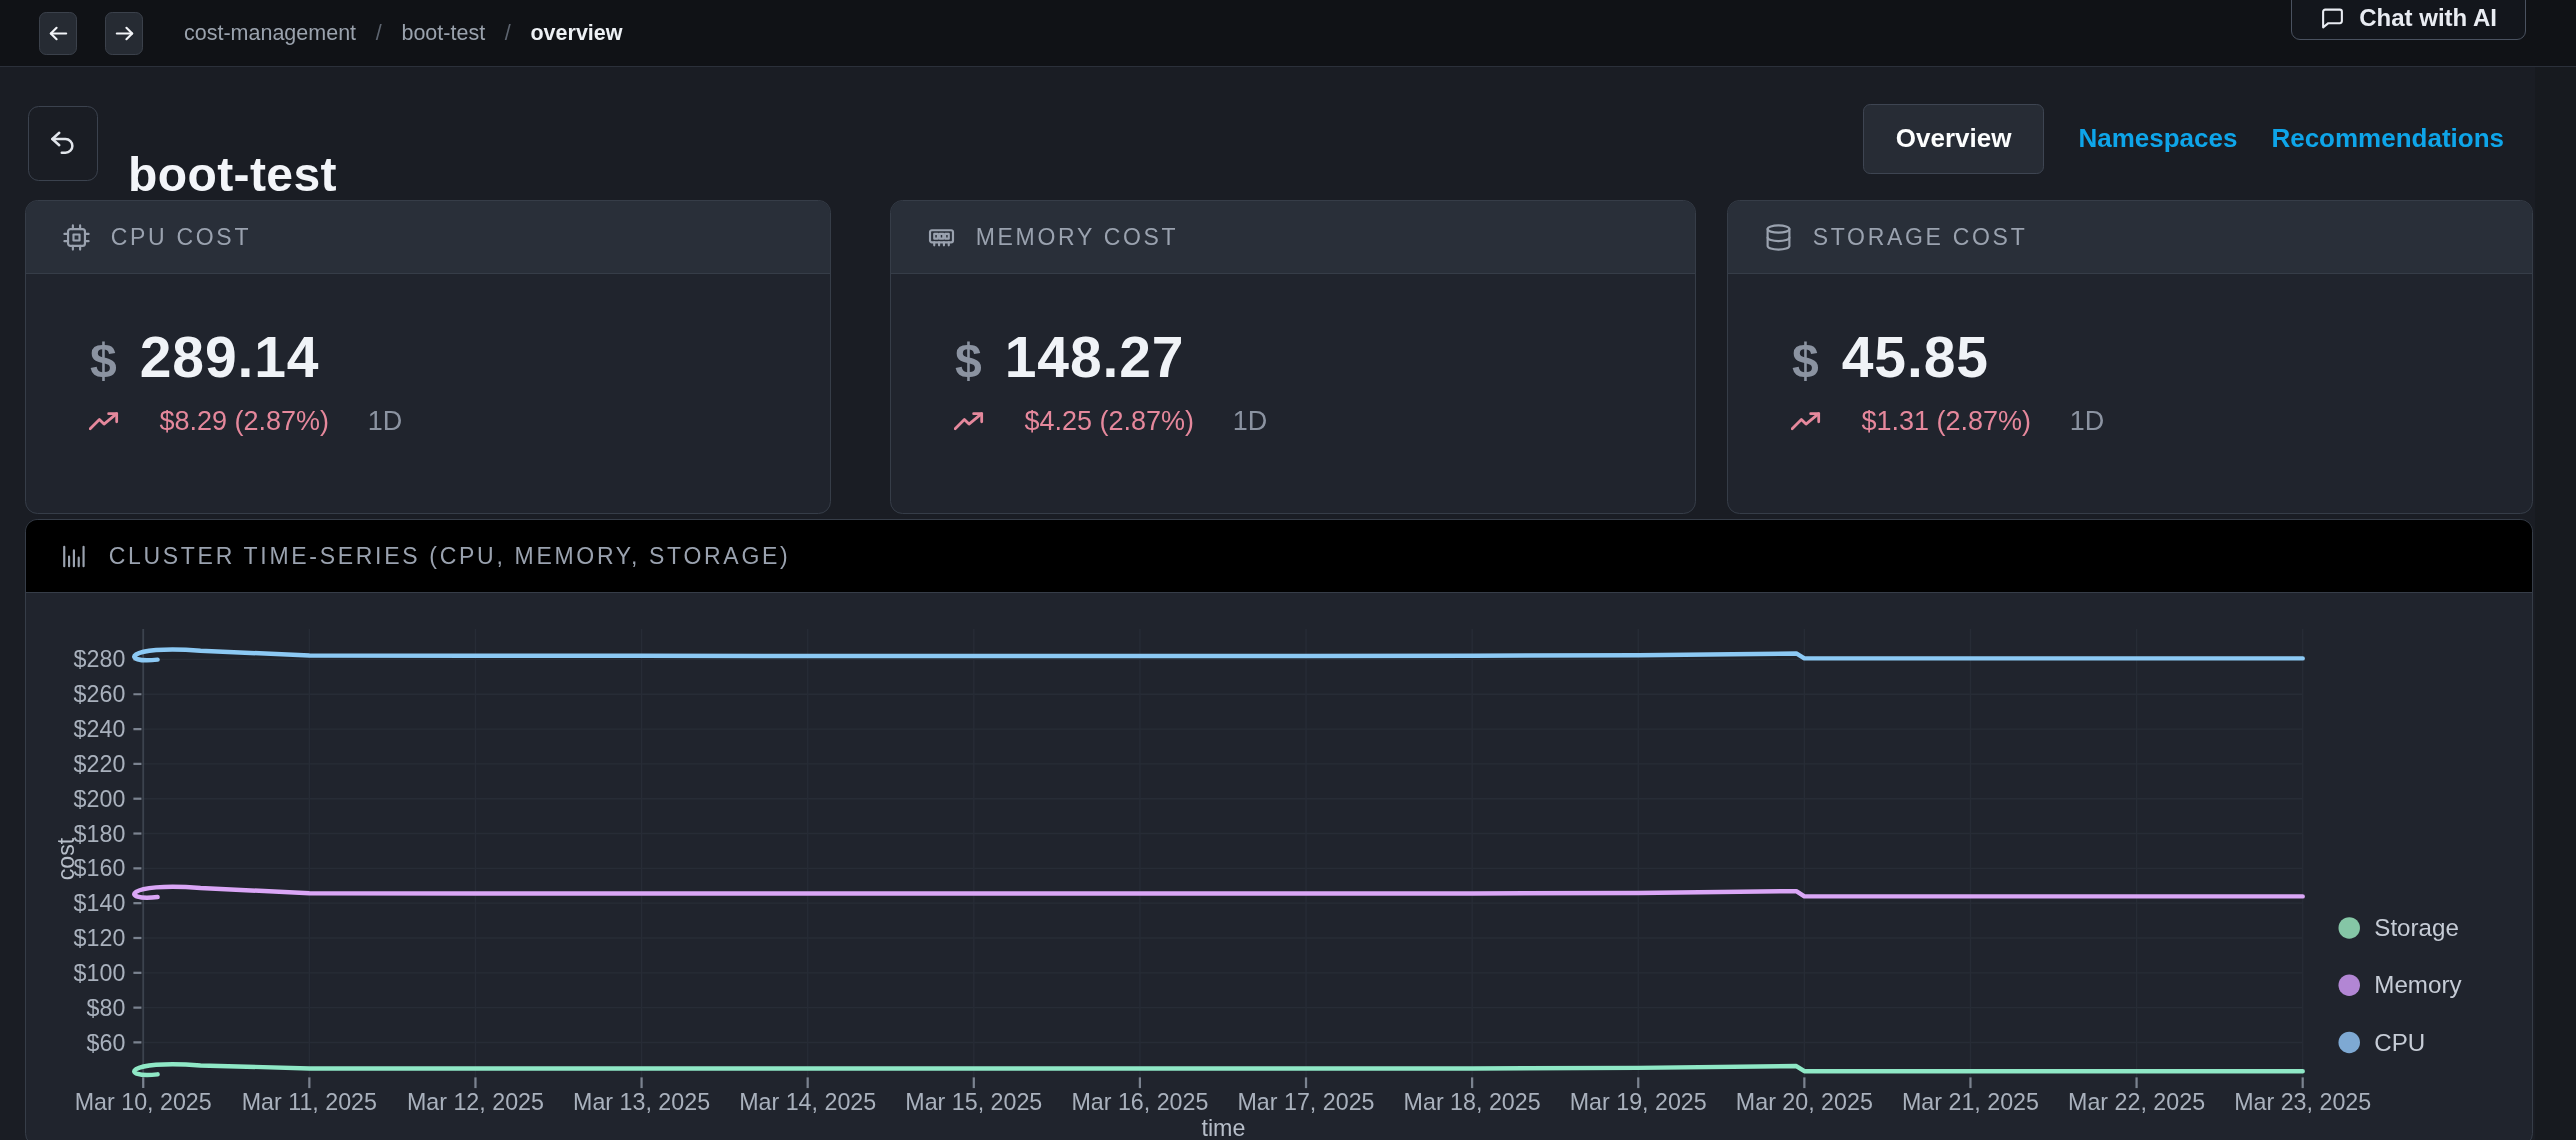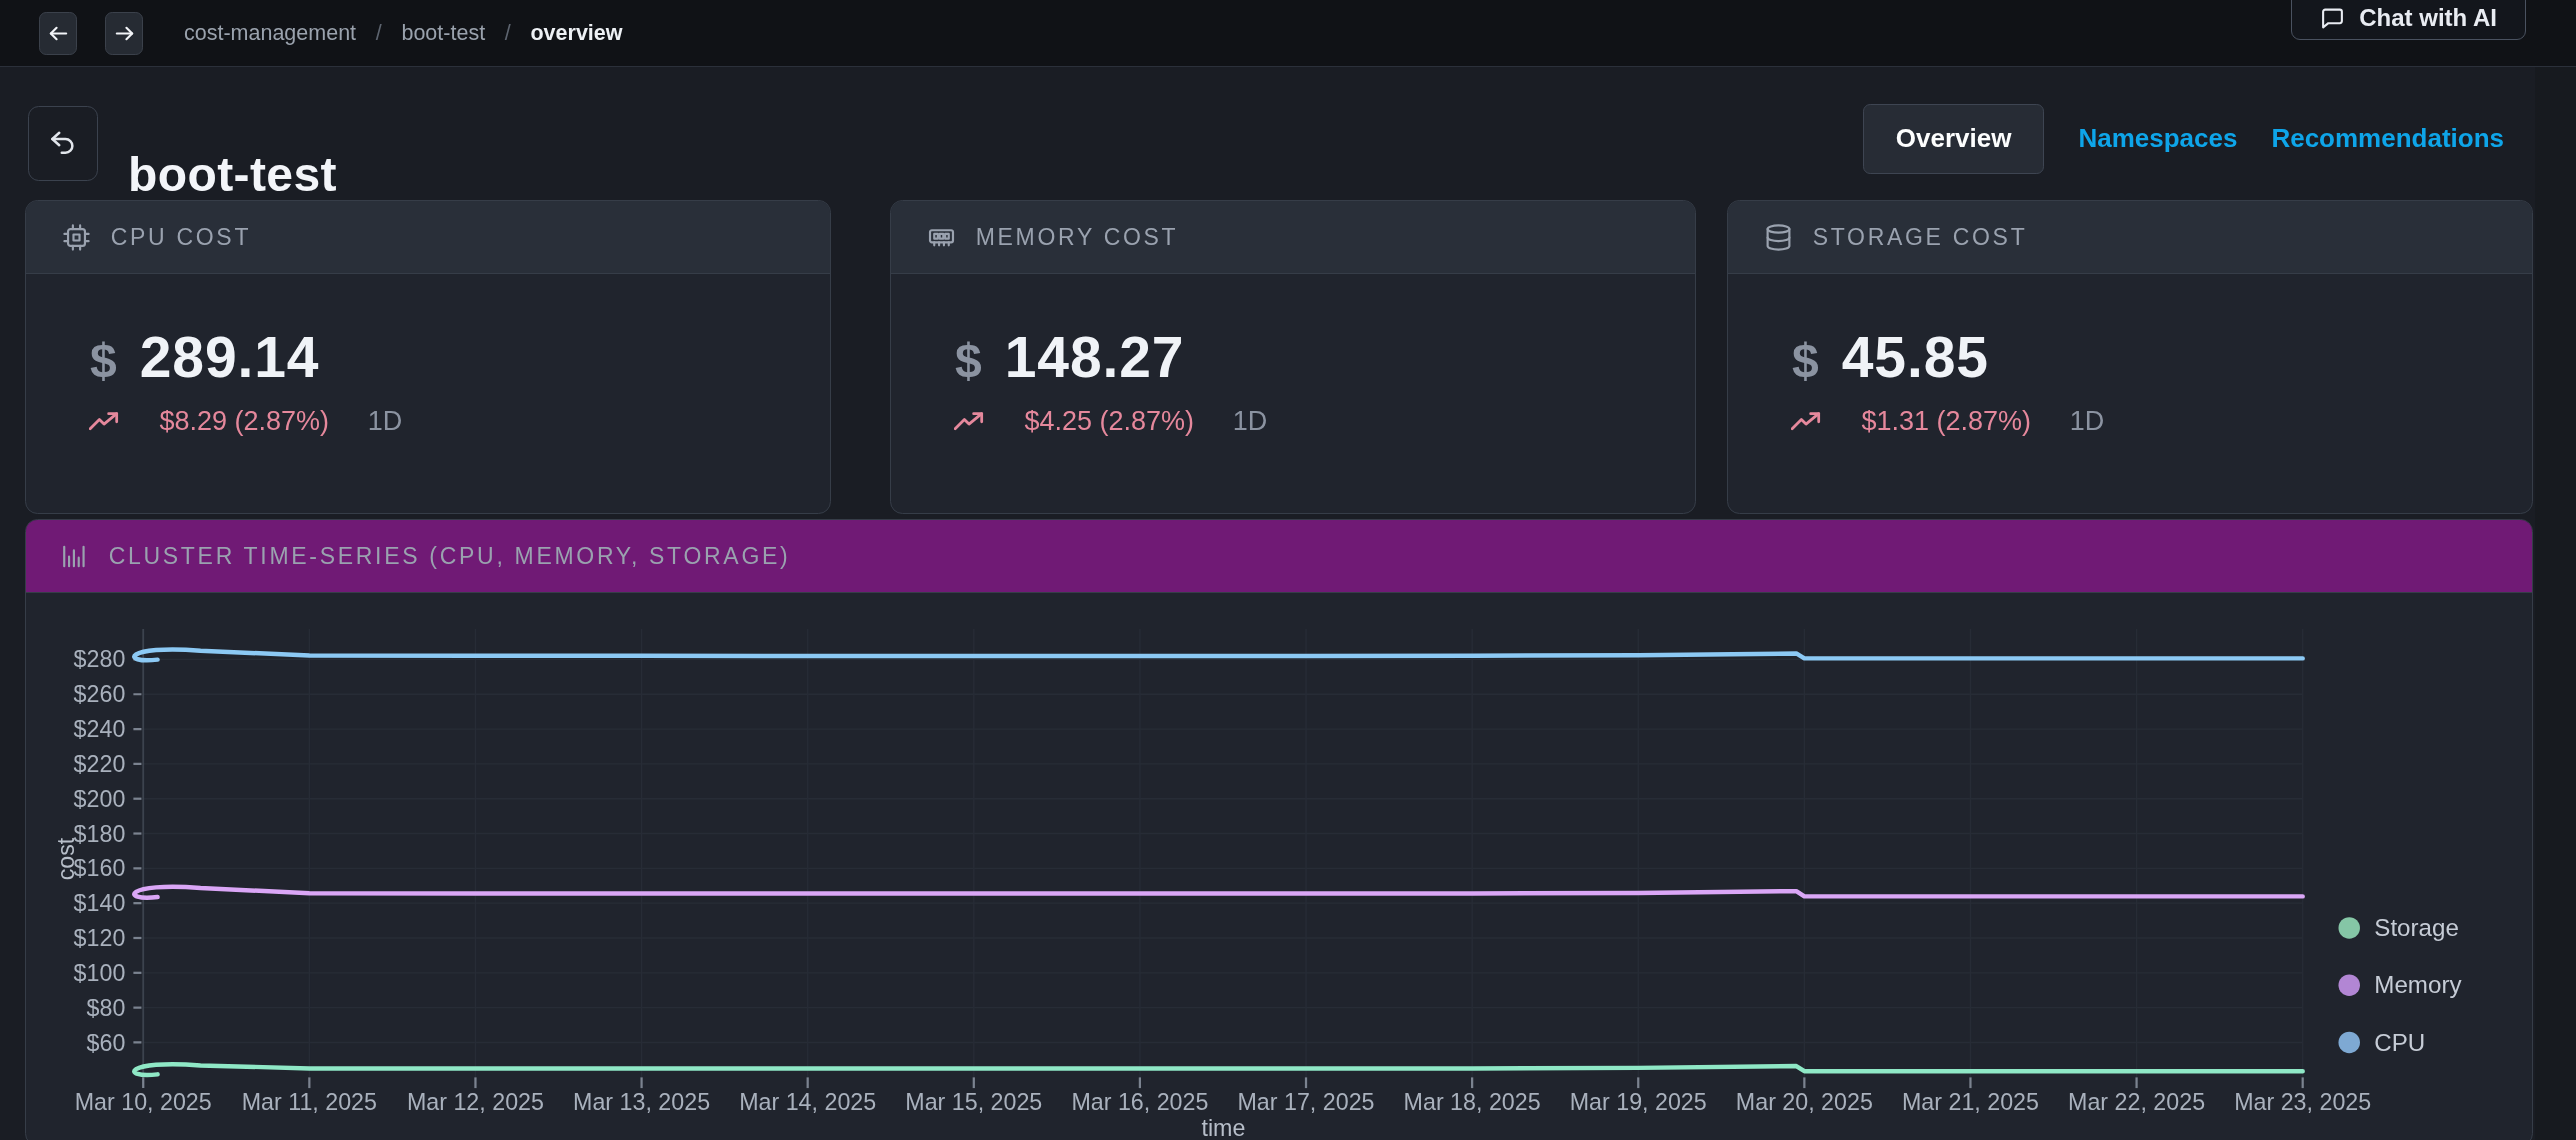--- a/index.html
+++ b/index.html
@@ -71,21 +71,21 @@
   .card-delta{display:flex;align-items:center;margin:16px 0 0 63px;font-size:27px;color:#e5889c;gap:28px;}
   .card-delta svg{width:30px;height:21.5px;stroke:#e5889c;flex:none;}
   .delta-text{margin-left:12.5px;font-weight:500;}
   .delta-period{margin-left:10.7px;color:#8b93a1;font-weight:500;}
   
   .chart-card{
     position:absolute;left:25px;top:519px;width:2508px;height:627px;box-sizing:border-box;
     background:#20242d;border:1.8px solid #363d48;border-radius:12.5px;overflow:hidden;
   }
   .chart-header{
-    height:73px;background:#701a75;border-bottom:1.8px solid #363d48;
+    height:73px;background:#000000;border-bottom:1.8px solid #363d48;
     display:flex;align-items:center;padding-left:34px;box-sizing:border-box;color:#9aa2af;
   }
   .chart-header svg{width:29px;height:29px;stroke:#9aa2af;flex:none;}
   .chart-title{margin-left:19.7px;font-size:23px;letter-spacing:2.7px;font-weight:500;}
   .chart-body{position:relative;}
   #chart{display:block;width:2504px;height:549px;}
   #chart text{font-family:"Liberation Sans",sans-serif;}
   
   .right-strip{position:absolute;left:2535px;top:55px;width:41px;height:1085px;background:#171a1f;}
 </style>

